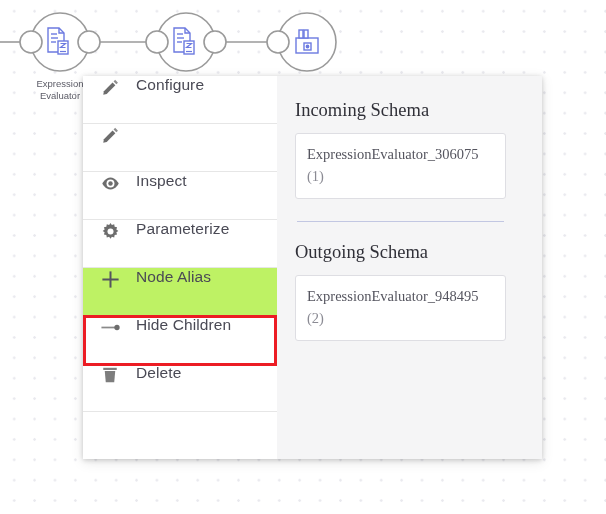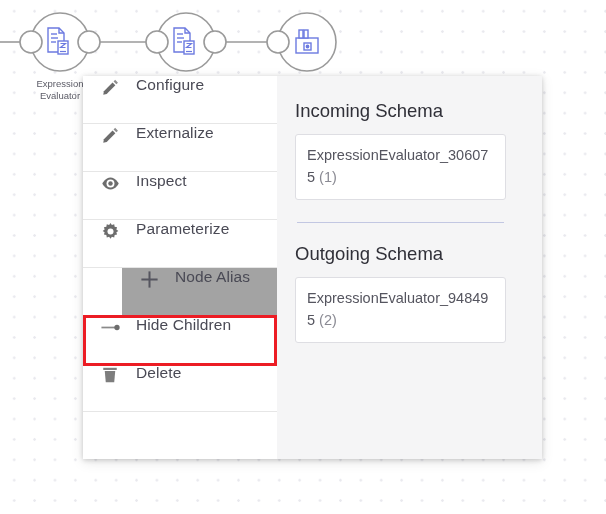--- a/index.html
+++ b/index.html
@@ -68,23 +68,22 @@
     height: 48px;
     display: flex;
     padding-left: 16px;
     box-sizing: border-box;
     border-bottom: 1px solid #e6e6e6;
     cursor: pointer;
     background: #ffffff;
   }
   .menu-item:last-child { border-bottom: none; }
   .menu-item.highlighted {
-    background: #a3a3a3;
+    background: #bef264;
     border-bottom: none;
-    margin-left: 39px;
   }
   .menu-icon {
     width: 22px;
     height: 22px;
     flex: 0 0 22px;
     display: flex;
     align-items: center;
     justify-content: center;
     color: #6d6d6d;
   }
@@ -106,20 +105,21 @@
     box-sizing: border-box;
     pointer-events: none;
   }
 
   
   #schema-panel {
     flex: 1;
     background: #f5f5f6;
     padding: 18px 36px 0 18px;
     box-sizing: border-box;
+    font-family: Liberation Serif, serif;
   }
   .schema-title {
     font-size: 18.5px;
     color: #303038;
     margin: 6px 0 12px 0;
     font-weight: normal;
   }
   .schema-box {
     border: 1px solid #dedee3;
     border-radius: 3px;
@@ -206,21 +206,20 @@
         <span class="menu-label">Configure</span>
       </div>
 
       <div class="menu-item">
         <span class="menu-icon">
           <svg width="17" height="17" viewBox="0 0 20 20" fill="#6d6d6d">
             <path d="M2.2 14.3 L12.4 4.1 l3.3 3.3 L5.5 17.6 L1.5 18.5 z"></path>
             <path d="M13.6 2.9 l1.9-1.9 3.3 3.3 -1.9 1.9 z" fill="#8e8e8e"></path>
           </svg>
         </span>
-        <span class="menu-label">Externalize</span>
       </div>
 
       <div class="menu-item">
         <span class="menu-icon">
           <svg width="19" height="19" viewBox="0 0 22 22" fill="#6d6d6d">
             <path d="M11 4 C5 4 1.5 11 1.5 11 S5 18 11 18 s9.5-7 9.5-7 S17 4 11 4 z"></path>
             <circle cx="11" cy="11" r="4.6" fill="#ffffff"></circle>
             <circle cx="11" cy="11" r="2.6" fill="#6d6d6d"></circle>
           </svg>
         </span>

